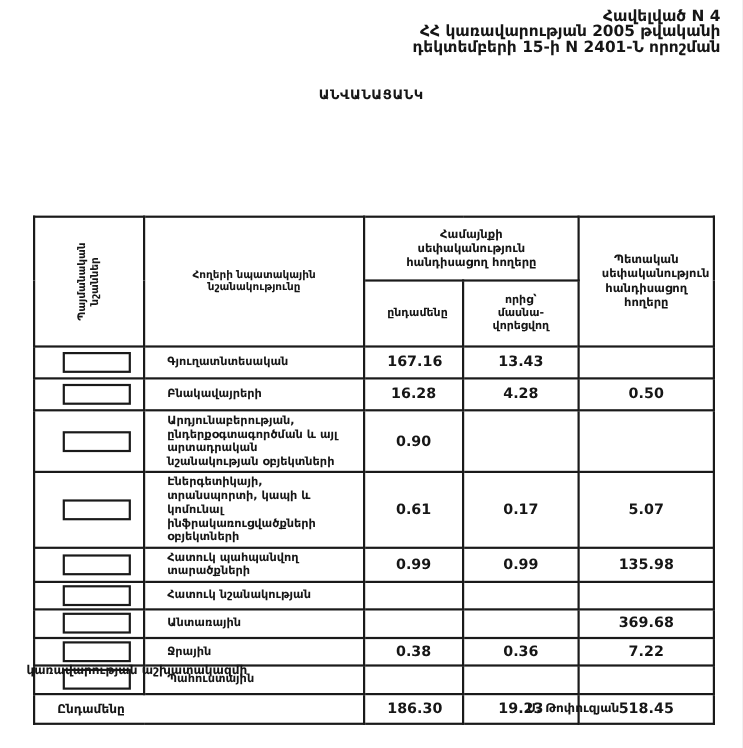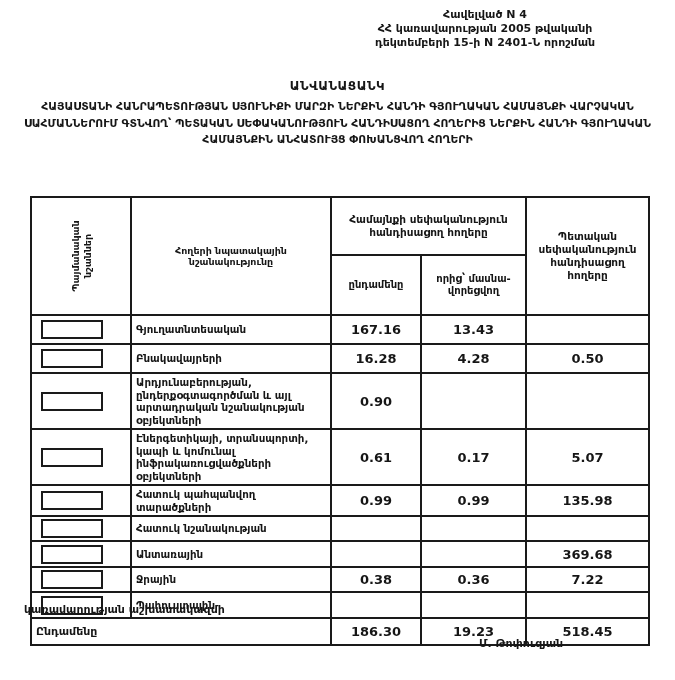--- a/index.html
+++ b/index.html
@@ -1,31 +1,31 @@
 <!DOCTYPE html>
 <html><head>
 <meta charset="utf-8">
 <style>
   html,body{margin:0;padding:0;background:#e8e8e8;}
   .page{
     position:relative;width:675px;height:680px;background:#ffffff;
     font-family:"DejaVu Sans",sans-serif;color:#161616;overflow:hidden;
   }
   
-  .annex{position:absolute;top:8px;right:20px;width:340px;text-align:center;
-    font-size:11px;font-weight:bold;line-height:14px;}
+  .annex{position:absolute;top:8px;right:20px;width:340px;text-align:right;
+    font-size:14px;font-weight:bold;line-height:14px;}
   
   .doc-title{position:absolute;top:79px;left:0;right:0;text-align:center;
     font-size:12px;font-weight:bold;letter-spacing:0.5px;}
   .doc-subtitle{position:absolute;top:99px;left:20px;right:20px;text-align:center;
     font-size:10.8px;font-weight:bold;line-height:16.5px;}
   
   table.land{position:absolute;left:30px;top:196px;width:618px;
     border-collapse:collapse;table-layout:fixed;}
-  table.land th,table.land td{border:2px solid #1a1a1a;padding:2px 4px;overflow:hidden;}
+  table.land th,table.land td{border:2px solid #1a1a1a;padding:2px 20px;overflow:hidden;}
   table.land th{font-weight:bold;vertical-align:middle;text-align:center;}
   .th-group{font-size:10.5px;line-height:13px;height:52px;}
   .th-sub{font-size:10px;line-height:12px;height:54px;}
   .th-purpose{font-size:9.5px;margin-top:32px;}
   .th-state{font-size:10.5px;line-height:13px;}
   .th-sym{position:relative;}
   .vtext{position:absolute;left:50%;top:50%;
     transform:translate(-50%,-50%) rotate(-90deg);
     width:100px;text-align:center;font-size:9.5px;line-height:11.5px;font-weight:bold;}
   td.sym{vertical-align:middle;}
@@ -45,21 +45,20 @@
 
 <div class="page">
 
   <div class="annex">
     <div>Հավելված N 4</div>
     <div>ՀՀ կառավարության 2005 թվականի</div>
     <div>դեկտեմբերի 15-ի N 2401-Ն որոշման</div>
   </div>
 
   <div class="doc-title">ԱՆՎԱՆԱՑԱՆԿ</div>
-  <div class="doc-subtitle">ՀԱՅԱՍՏԱՆԻ ՀԱՆՐԱՊԵՏՈՒԹՅԱՆ ՍՅՈՒՆԻՔԻ ՄԱՐԶԻ ՆԵՐՔԻՆ ՀԱՆԴԻ ԳՅՈՒՂԱԿԱՆ ՀԱՄԱՅՆՔԻ ՎԱՐՉԱԿԱՆ ՍԱՀՄԱՆՆԵՐՈՒՄ ԳՏՆՎՈՂ՝ ՊԵՏԱԿԱՆ ՍԵՓԱԿԱՆՈՒԹՅՈՒՆ ՀԱՆԴԻՍԱՑՈՂ ՀՈՂԵՐԻՑ ՆԵՐՔԻՆ ՀԱՆԴԻ ԳՅՈՒՂԱԿԱՆ ՀԱՄԱՅՆՔԻՆ ԱՆՀԱՏՈՒՅՑ ՓՈԽԱՆՑՎՈՂ ՀՈՂԵՐԻ</div>
 
   <table class="land">
     <colgroup>
       <col style="width:100px">
         <col style="width:200px">
         <col style="width:90px">
       <col style="width:105px">
         <col style="width:123px">
     </colgroup>
     <thead>

